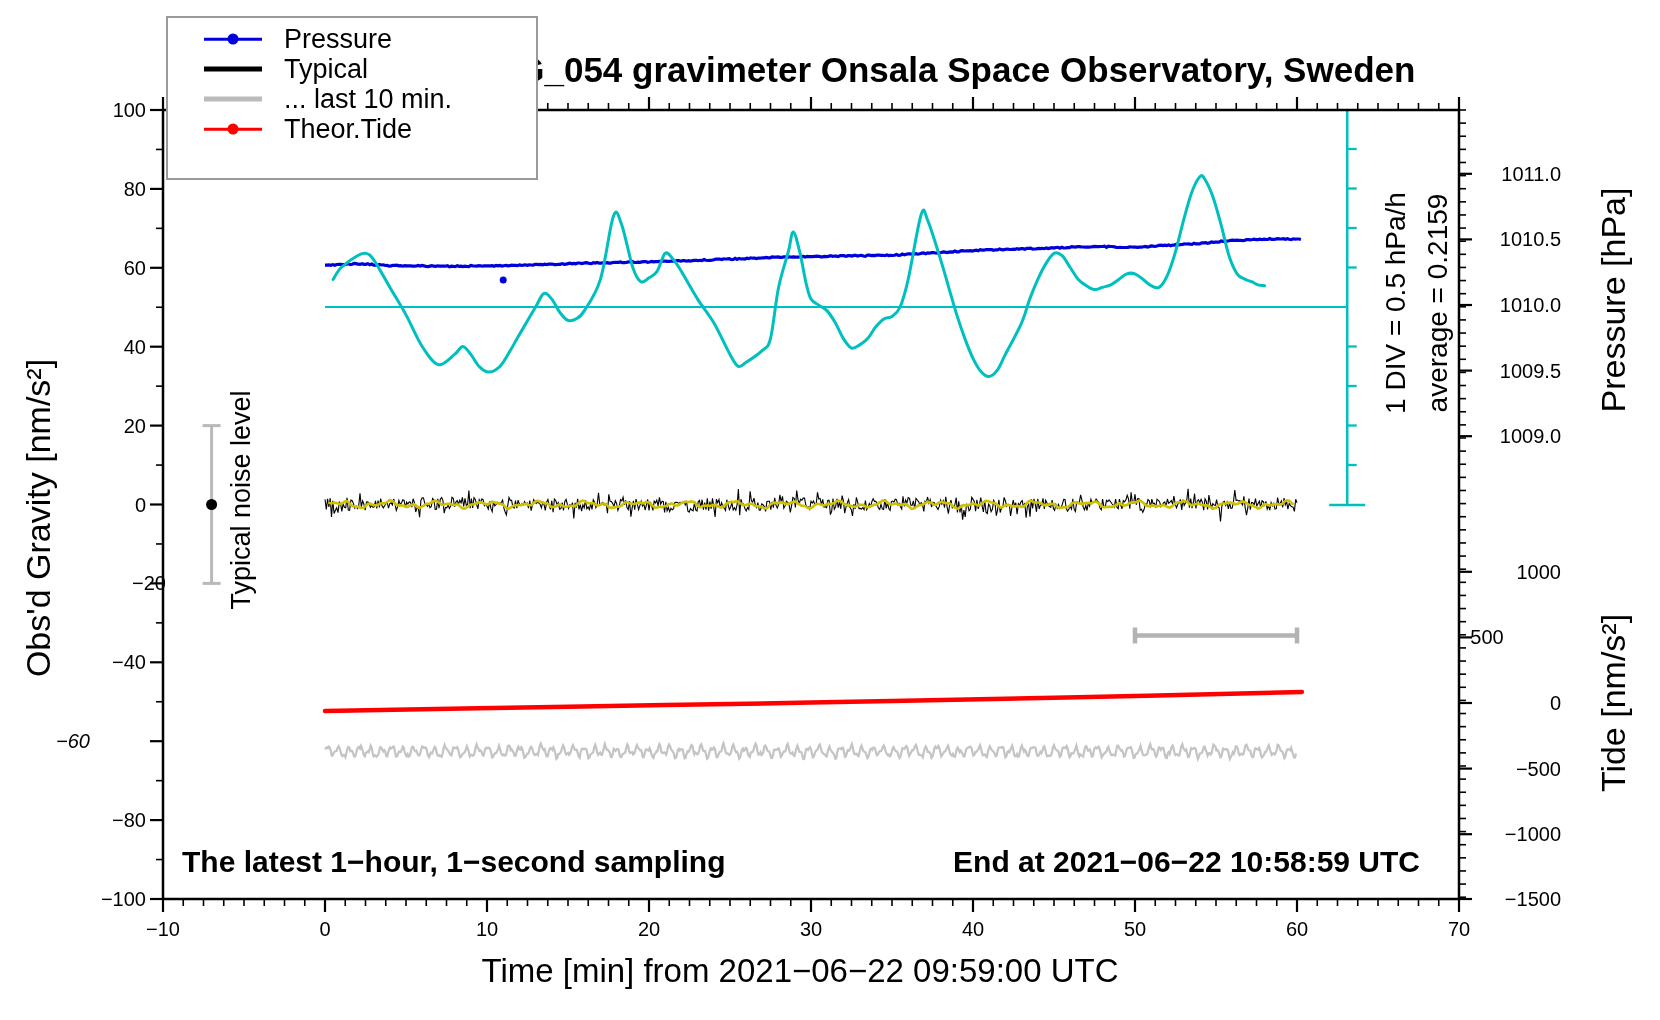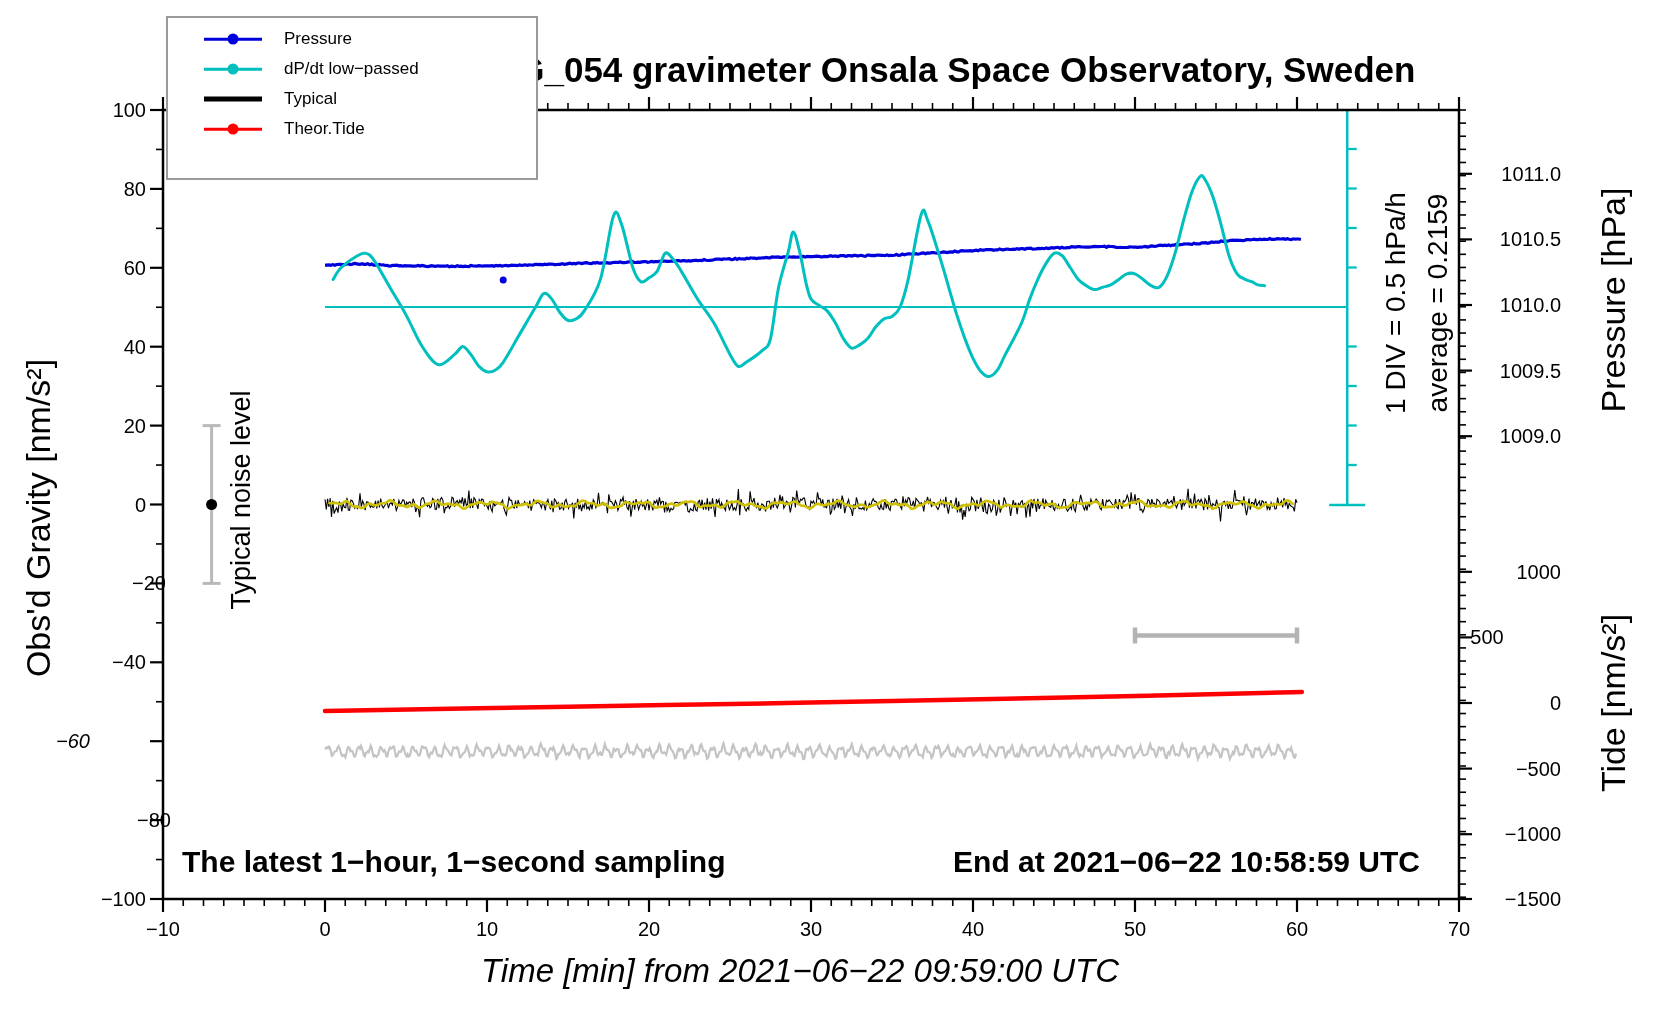--- a/index.html
+++ b/index.html
@@ -15,21 +15,21 @@
   .axtitle{font-size:34px;}
   .ann{font-size:28px;}
   #noise-label{font-size:27px;}
   .footer{font-size:30px;font-weight:700;}
   #legend{position:absolute;left:166px;top:16px;width:372px;height:164px;background:#fff;
           border:2px solid #9a9a9a;box-sizing:border-box;padding-top:6px;z-index:5;}
   .lrow{height:30px;display:flex;align-items:center;}
   .lsample{width:58px;margin-left:36px;position:relative;height:14px;flex:none;}
   .lline{position:absolute;left:0;right:0;top:50%;transform:translateY(-50%);}
   .ldot{position:absolute;left:50%;top:50%;width:11px;height:11px;border-radius:50%;transform:translate(-50%,-50%);}
-  .llabel{margin-left:22px;font-size:17px;white-space:nowrap;}
+  .llabel{margin-left:22px;font-size:27px;white-space:nowrap;}
 </style>
 </head>
 <body>
 
 <svg id="plot" width="1660" height="1020">
     <line x1="325" y1="307" x2="1347.22" y2="307" stroke="#00bfbf" stroke-width="2.2"></line>
     <line x1="1347.22" y1="110" x2="1347.22" y2="505" stroke="#00bfbf" stroke-width="2.5"></line>
     <line x1="1329.22" y1="505" x2="1365.22" y2="505" stroke="#00bfbf" stroke-width="2.5"></line>
     <line x1="1347.22" y1="149" x2="1356.72" y2="149" stroke="#00bfbf" stroke-width="2.3"></line>
     <line x1="1347.22" y1="188.5" x2="1356.72" y2="188.5" stroke="#00bfbf" stroke-width="2.3"></line>
@@ -290,37 +290,37 @@
     <div class="tl" style="left: 1399px; top: 913px; width: 120px; text-align: center;">70</div>
     <div class="tl" style="left: 0px; top: 94px; width: 146px; text-align: right;">100</div>
     <div class="tl" style="left: 0px; top: 172.9px; width: 146px; text-align: right;">80</div>
     <div class="tl" style="left: 0px; top: 251.8px; width: 146px; text-align: right;">60</div>
     <div class="tl" style="left: 0px; top: 330.7px; width: 146px; text-align: right;">40</div>
     <div class="tl" style="left: 0px; top: 409.6px; width: 146px; text-align: right;">20</div>
     <div class="tl" style="left: 0px; top: 488.5px; width: 146px; text-align: right;">0</div>
     <div class="tl" style="left: 0px; top: 567.4px; width: 146px; text-align: right; margin-left: 20px;">−20</div>
     <div class="tl" style="left: 0px; top: 646.3px; width: 146px; text-align: right;">−40</div>
     <div class="tl" style="left: 0px; top: 725.2px; width: 146px; text-align: center; font-style: italic;">−60</div>
-    <div class="tl" style="left: 0px; top: 804.1px; width: 146px; text-align: right; padding-left: 25px;">−80</div>
+    <div class="tl" style="left: 0px; top: 804.1px; width: 146px; text-align: right;">−80</div>
     <div class="tl" style="left: 0px; top: 883px; width: 146px; text-align: right;">−100</div>
     <div class="tl" style="left: 1413px; top: 157.8px; width: 148px; text-align: right;">1011.0</div>
     <div class="tl" style="left: 1413px; top: 223.4px; width: 148px; text-align: right;">1010.5</div>
     <div class="tl" style="left: 1413px; top: 289px; width: 148px; text-align: right;">1010.0</div>
     <div class="tl" style="left: 1413px; top: 354.6px; width: 148px; text-align: right;">1009.5</div>
     <div class="tl" style="left: 1413px; top: 420.2px; width: 148px; text-align: right;">1009.0</div>
     <div class="tl" style="left: 1413px; top: 555.8px; width: 148px; text-align: right;">1000</div>
     <div class="tl" style="left: 1413px; top: 621.4px; width: 148px; text-align: center;">500</div>
     <div class="tl" style="left: 1413px; top: 687px; width: 148px; text-align: right;">0</div>
     <div class="tl" style="left: 1413px; top: 752.6px; width: 148px; text-align: right;">−500</div>
     <div class="tl" style="left: 1413px; top: 818.2px; width: 148px; text-align: right;">−1000</div>
     <div class="tl" style="left: 1413px; top: 883px; width: 148px; text-align: right;">−1500</div>
   </div>
 
 <div id="title" class="stext" style="left:942px;top:50px;">SCG_054 gravimeter Onsala Space Observatory, Sweden</div>
-<div id="xlabel" class="stext" style="left:800px;top:952px;font-style:italic;">Time [min] from 2021−06−22 09:59:00 UTC</div>
+<div id="xlabel" class="stext" style="left:800px;top:952px;">Time [min] from 2021−06−22 09:59:00 UTC</div>
 
 <div class="vtext axtitle" style="left:38px;top:518px;">Obs'd Gravity [nm/s²]</div>
 <div class="vtext axtitle" style="left:1613px;top:300px;">Pressure [hPa]</div>
 <div class="vtext axtitle" style="left:1613px;top:703px;">Tide [nm/s²]</div>
 
 <div class="vtext ann" style="left:1396px;top:303px;">1 DIV = 0.5 hPa/h</div>
 <div class="vtext ann" style="left:1438px;top:303px;">average = 0.2159</div>
 <div class="vtext" id="noise-label" style="left:241px;top:500px;">Typical noise level</div>
 
 <div class="stext footer" style="left:182px;top:845px;">The latest 1−hour, 1−second sampling</div>
@@ -329,30 +329,29 @@
 <div id="legend">
     <div class="lrow">
       <div class="lsample">
         <div class="lline" style="background: rgb(0, 0, 221); height: 2.5px;"></div>
         <div class="ldot" style="background: rgb(0, 0, 221);"></div>
       </div>
       <span class="llabel">Pressure</span>
     </div>
     <div class="lrow">
       <div class="lsample">
-        <div class="lline" style="background: rgb(0, 191, 191); height: 2.5px;"></div>
-        <div class="ldot" style="background: rgb(0, 191, 191);"></div>
+        <div class="lline" style="background: rgb(0, 0, 0); height: 5px;"></div>
       </div>
-      <span class="llabel">dP/dt low−passed</span>
+      <span class="llabel">Typical</span>
     </div>
     <div class="lrow">
       <div class="lsample">
-        <div class="lline" style="background: rgb(0, 0, 0); height: 5px;"></div>
+        <div class="lline" style="background: rgb(187, 187, 187); height: 5px;"></div>
       </div>
-      <span class="llabel">Typical</span>
+      <span class="llabel">... last 10 min.</span>
     </div>
     <div class="lrow">
       <div class="lsample">
         <div class="lline" style="background: rgb(255, 0, 0); height: 2.5px;"></div>
         <div class="ldot" style="background: rgb(255, 0, 0);"></div>
       </div>
       <span class="llabel">Theor.Tide</span>
     </div>
   </div>
 

